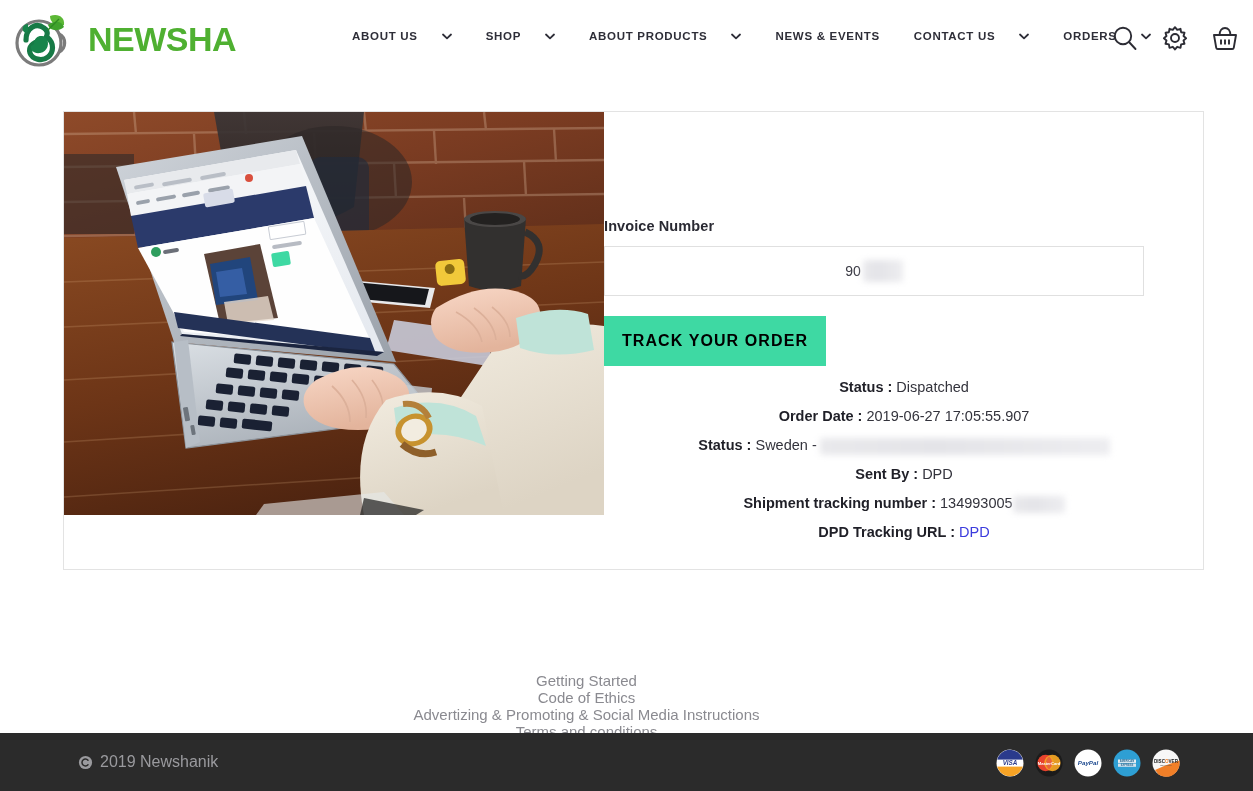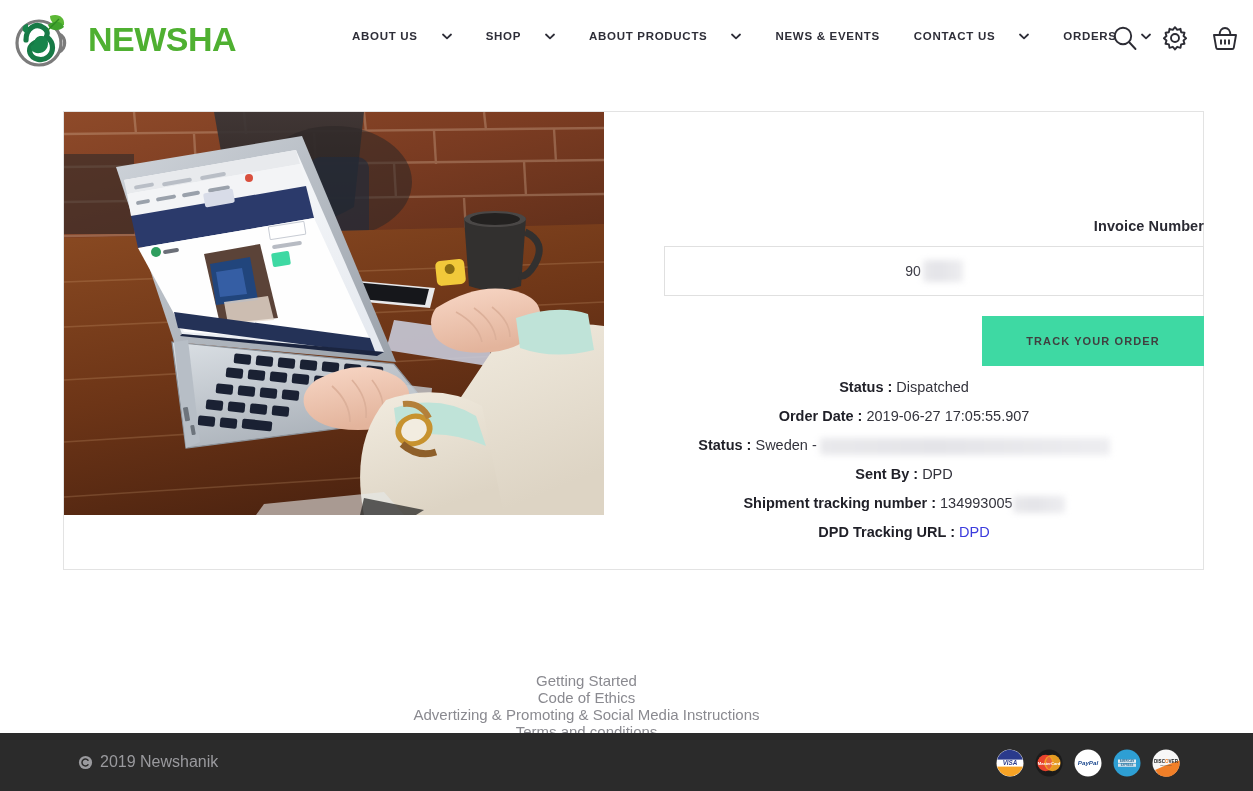--- a/index.html
+++ b/index.html
@@ -55,21 +55,21 @@
   .photo {
     position: absolute; left: 0; top: 0;
     width: 540px; height: 403px;
     overflow: hidden;
   }
   .photo svg { display: block; width: 540px; height: 403px; }
 
   .order-panel {
     position: absolute; left: 540px; top: 0;
     width: 600px; height: 457px;
-    display: flex; flex-direction: column; align-items: flex-end;
+    display: flex; flex-direction: column; align-items: flex-start;
   }
   .invoice-label {
     margin-top: 106px;
     font-size: 14.5px; font-weight: bold; color: #2a2a33;
     letter-spacing: 0.1px;
   }
   .invoice-input {
     margin-top: 12px;
     width: 540px; height: 50px;
     border: 1px solid #e0e0e0; background: #fff;
@@ -85,23 +85,23 @@
     border-radius: 2px;
   }
   .redact.soft {
     background: linear-gradient(90deg,#dfe4e2 0%,#e7eceb 50%,#e3e7e6 100%);
   }
 
   .track-btn {
     margin-top: 20px;
     width: 222px; height: 50px;
     background: #3ed9a3; border: none;
-    color: #404040; font-size: 11px; font-weight: bold;
+    color: #000000; font-size: 16px; font-weight: bold;
     letter-spacing: 1.1px; cursor: pointer;
-    display: flex; align-items: center; justify-content: center; margin-left: 8px;
+    display: flex; align-items: center; justify-content: center;
   }
 
   .detail-list { margin-top: 7px; width: 100%; }
   .detail {
     text-align: center;
     font-size: 14.5px; color: #2b2b33;
     line-height: 29px; white-space: nowrap;
   }
   .detail .lbl { font-weight: bold; color: #1f1f27; }
   .detail .val { font-weight: normal; color: #33333c; }

